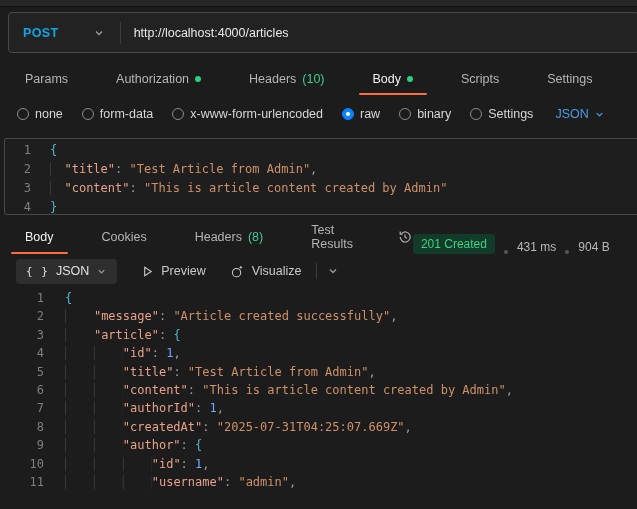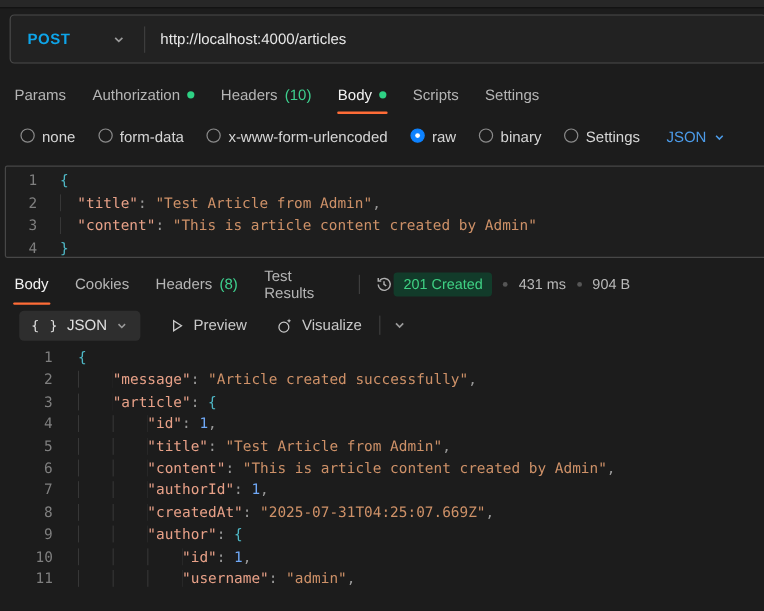--- a/index.html
+++ b/index.html
@@ -14,31 +14,31 @@
   .url-row { position:absolute; top:12px; left:8px; right:-2px; height:41px;
     background:#222222; border:1px solid #4a4a4a; border-radius:4px;
     display:flex; align-items:center; }
   .method { color:#0ea5e9; font-weight:bold; font-size:12.5px; letter-spacing:.4px; padding-left:14px; }
   .method-chevron { margin-left:34px; color:#9a9a9a; display:flex; }
   .divider-v { width:1px; height:22px; background:#3d3d3d; margin:0 13px 0 15px; }
   .url-text { color:#e8e8e8; font-size:12.5px; }
 
   
   .req-tabs { position:absolute; top:62px; left:1px; right:0; height:33px; display:flex; align-items:stretch; }
-  .tab { position:relative; padding:0 11px; display:flex; align-items:center; gap:6px;
+  .tab { position:relative; padding:0 24px; display:flex; align-items:center; gap:6px;
     color:#b5b5b5; font-size:12.5px; cursor:default; }
   .tab.active { color:#f2f2f2; }
   .tab.active::after { content:""; position:absolute; left:10px; right:10px; bottom:0; height:2px;
     background:#ff6c37; border-radius:1px; }
   .dot { width:6px; height:6px; border-radius:50%; background:#2ed184; }
   .count { color:#3ecf8e; }
 
   
   .mode-row { position:absolute; top:99px; left:17px; right:0; height:30px; display:flex; align-items:center; gap:19px; }
-  .mode { display:flex; align-items:flex-start; gap:6px; color:#d6d6d6; font-size:12.5px; }
+  .mode { display:flex; align-items:center; gap:6px; color:#d6d6d6; font-size:12.5px; }
   .radio { width:12px; height:12px; border-radius:50%; border:1px solid #8b8b8b; flex:none; position:relative; }
   .mode.selected .radio { background:#0d82ff; border-color:#0d82ff; }
   .mode.selected .radio::after { content:""; position:absolute; top:50%; left:50%;
     transform:translate(-50%,-50%); width:4px; height:4px; border-radius:50%; background:#fff; }
   .lang-select { display:flex; align-items:center; gap:5px; color:#4c9be8; font-size:12.5px; margin-left:3px; }
 
   
   .code-line { display:flex; font-family:"DejaVu Sans Mono", monospace; font-size:12px; }
   .gutter { flex:none; text-align:right; color:#7f7f7f; }
   .line-content { white-space:pre; }
@@ -55,21 +55,21 @@
   .req-editor .gutter { width:26px; }
   .req-editor .line-content { margin-left:19px; }
   .req-editor .tok-ws { background-size:14.45px 100%; }
 
   
   .resp-header { position:absolute; top:219px; left:0; right:0; height:35px; display:flex; align-items:stretch; }
   .resp-header .tab { font-size:12.5px; }
   .resp-header .tab.active::after { left:10px; right:10px; }
   .hdr-divider { width:1px; height:16px; background:#3d3d3d; align-self:center; margin:0 8px; }
   .history-icon { color:#b0b0b0; display:flex; align-items:center; margin-left:4px; }
-  .resp-meta { margin-left:auto; margin-right:112px; display:flex; align-items:center; gap:9px; }
+  .resp-meta { margin-left:auto; margin-right:112px; display:flex; align-items:flex-end; gap:9px; }
   .status-badge { background:#123b2a; color:#3fd184; font-size:12px; padding:3px 8px; border-radius:3px; white-space:nowrap; }
   .meta-dot { width:4px; height:4px; border-radius:50%; background:#565656; }
   .meta-text { color:#b9b9b9; font-size:12px; white-space:nowrap; }
 
   
   .resp-toolbar { position:absolute; top:258px; left:16px; right:0; height:26px; display:flex; align-items:center; }
   .format-btn { background:#2e2e2e; border-radius:4px; height:25px; display:flex; align-items:center;
     padding:0 10px; gap:7px; color:#e0e0e0; font-size:12.5px; }
   .braces-icon { font-family:"DejaVu Sans Mono", monospace; font-size:11px; letter-spacing:1px; }
   .btn-chevron { color:#9a9a9a; display:flex; }

